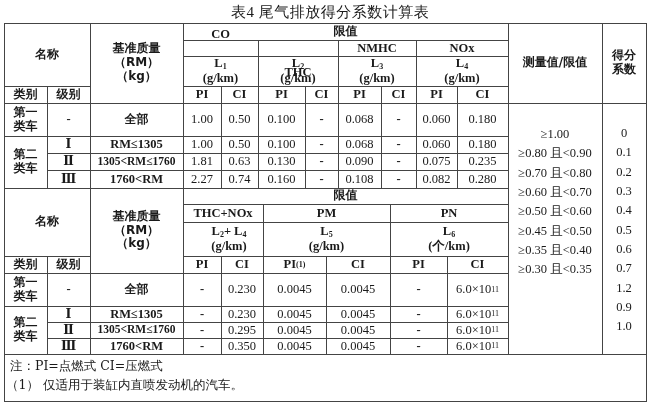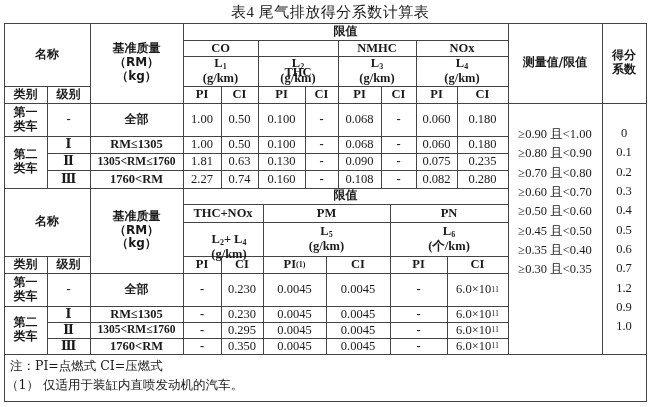--- a/index.html
+++ b/index.html
@@ -80,21 +80,21 @@
   <span>（RM）</span>
   <span>（kg）</span>
 </div>
 <div class="cell sans" style="left:183px; top:23px; width:325px; height:17px;">限值</div>
 <div class="cell sans" style="left:508px; top:23px; width:94px; height:80px;">测量值/限值</div>
 <div class="cell sans stack" style="left:602px; top:23px; width:44px; height:80px;">
   <span>得分</span>
   <span>系数</span>
 </div>
 
-<div class="cell b" style="left:183px; top:40px; width:75px; height:16px;">CO</div>
+<div class="cell b" style="left:183px; top:26px; width:75px; height:16px;">CO</div>
 <div class="cell b stack" style="left:183px; top:56px; width:75px; height:30px;">
   <span><span>L</span><sub>1</sub></span>
   <span>(g/km)</span>
 </div>
 
 <div class="cell b" style="left:258px; top:40px; width:80px; height:16px;margin-top:24px;">THC</div>
 <div class="cell b stack" style="left:258px; top:56px; width:80px; height:30px;">
   <span><span>L</span><sub>2</sub></span>
   <span>(g/km)</span>
 </div>
@@ -177,21 +177,21 @@
 <div class="cell sans" style="left:4px; top:256px; width:43px; height:17px;">类别</div>
 <div class="cell sans" style="left:47px; top:256px; width:43px; height:17px;">级别</div>
 <div class="cell sans stack" style="left:90px; top:188px; width:93px; height:85px;">
   <span>基准质量</span>
   <span>（RM）</span>
   <span>（kg）</span>
 </div>
 <div class="cell sans" style="left:183px; top:188px; width:325px; height:16px;">限值</div>
 
 <div class="cell b" style="left:183px; top:204px; width:80px; height:18px;">THC+NOx</div>
-<div class="cell b stack" style="left:183px; top:230px; width:80px; height:34px;padding-left:12px;">
+<div class="cell b stack" style="left:183px; top:222px; width:80px; height:34px;padding-left:12px;">
   <span><span>L</span><sub>2</sub><span>+ L</span><sub>4</sub></span>
   <span>(g/km)</span>
 </div>
 <div class="cell b" style="left:263px; top:204px; width:127px; height:18px;">PM</div>
 <div class="cell b stack" style="left:263px; top:222px; width:127px; height:34px;">
   <span><span>L</span><sub>5</sub></span>
   <span>(g/km)</span>
 </div>
 <div class="cell b" style="left:390px; top:204px; width:118px; height:18px;">PN</div>
 <div class="cell b stack" style="left:390px; top:222px; width:118px; height:34px;">
@@ -260,21 +260,21 @@
 <div class="cell" style="left:221px; top:338px; width:42px; height:16px;">0.350</div>
 <div class="cell" style="left:263px; top:338px; width:63px; height:16px;">0.0045</div>
 <div class="cell" style="left:326px; top:338px; width:64px; height:16px;">0.0045</div>
 <div class="cell b" style="left:390px; top:338px; width:57px; height:16px;">-</div>
 <div class="cell" style="left:447px; top:338px; width:61px; height:16px;">
     <span>6.0×10</span>
     <sup>11</sup>
   </div>
 
 <div class="score-list" style="top:125px;">
-  <div>≥0.90 且&lt;1.00</div>
+  <div>≥1.00</div>
   <div>≥0.80 且&lt;0.90</div>
   <div>≥0.70 且&lt;0.80</div>
   <div>≥0.60 且&lt;0.70</div>
   <div>≥0.50 且&lt;0.60</div>
   <div>≥0.45 且&lt;0.50</div>
   <div>≥0.35 且&lt;0.40</div>
   <div>≥0.30 且&lt;0.35</div>
 </div>
 <div class="score-col" style="top:124px;">
   <div>0</div>

